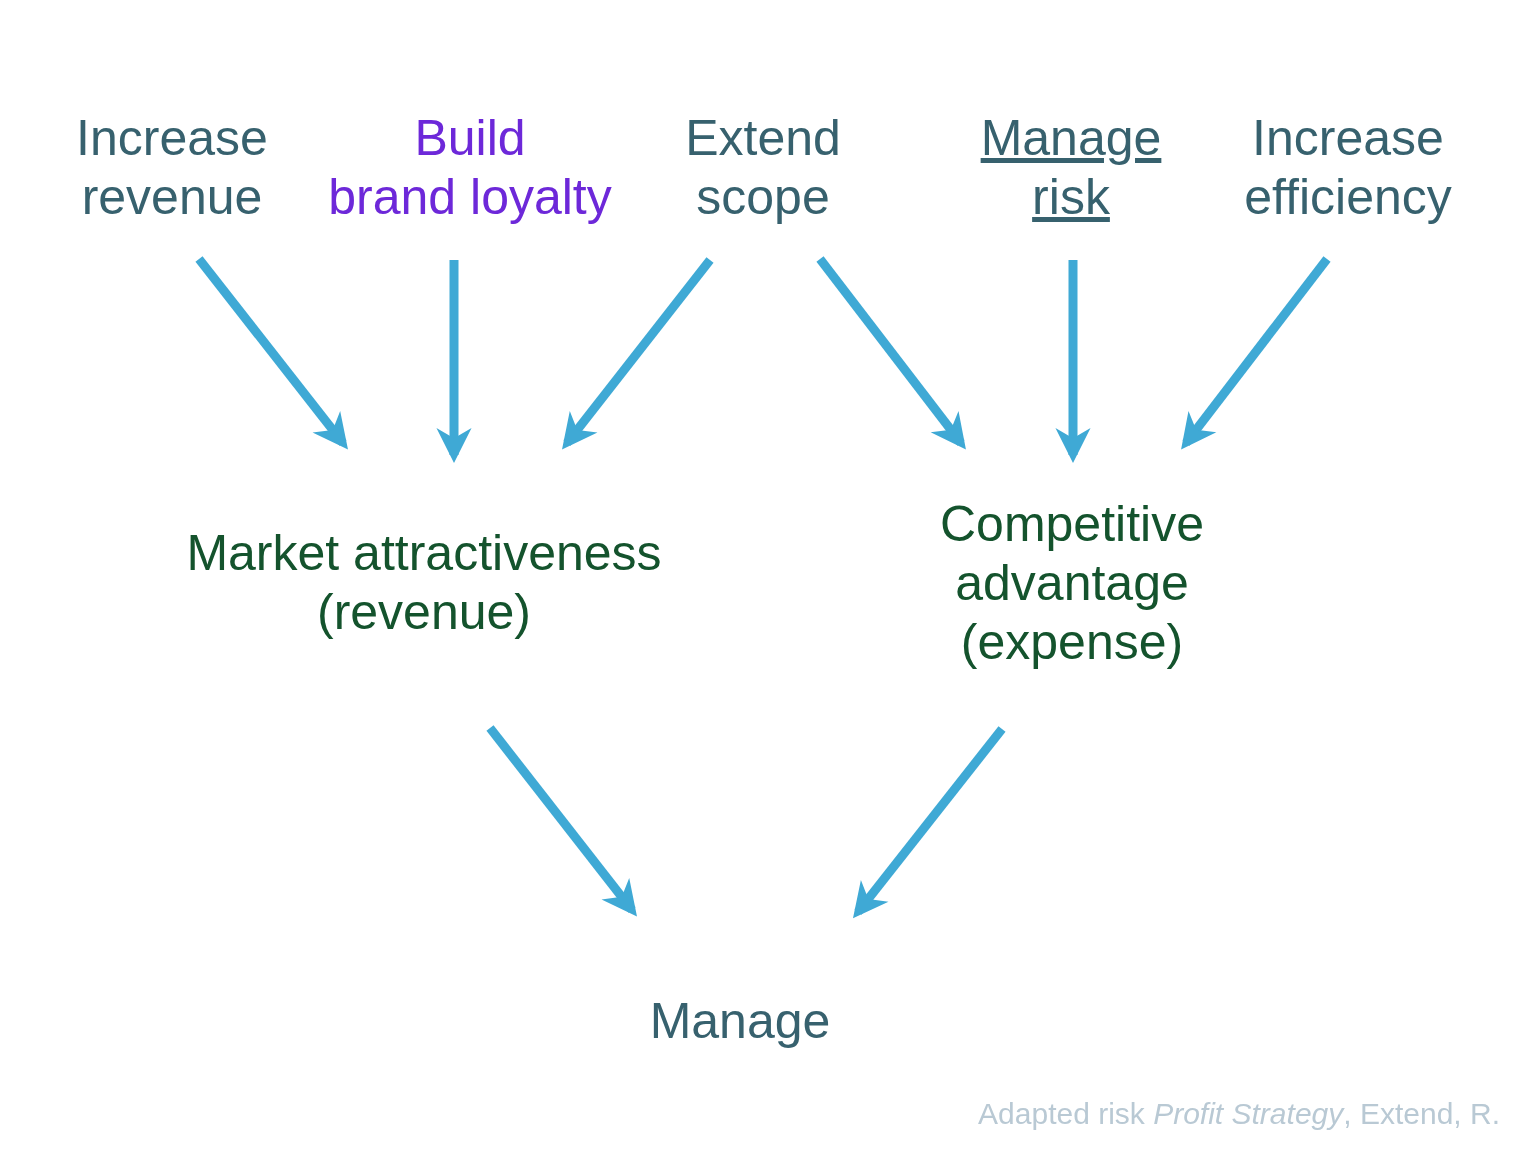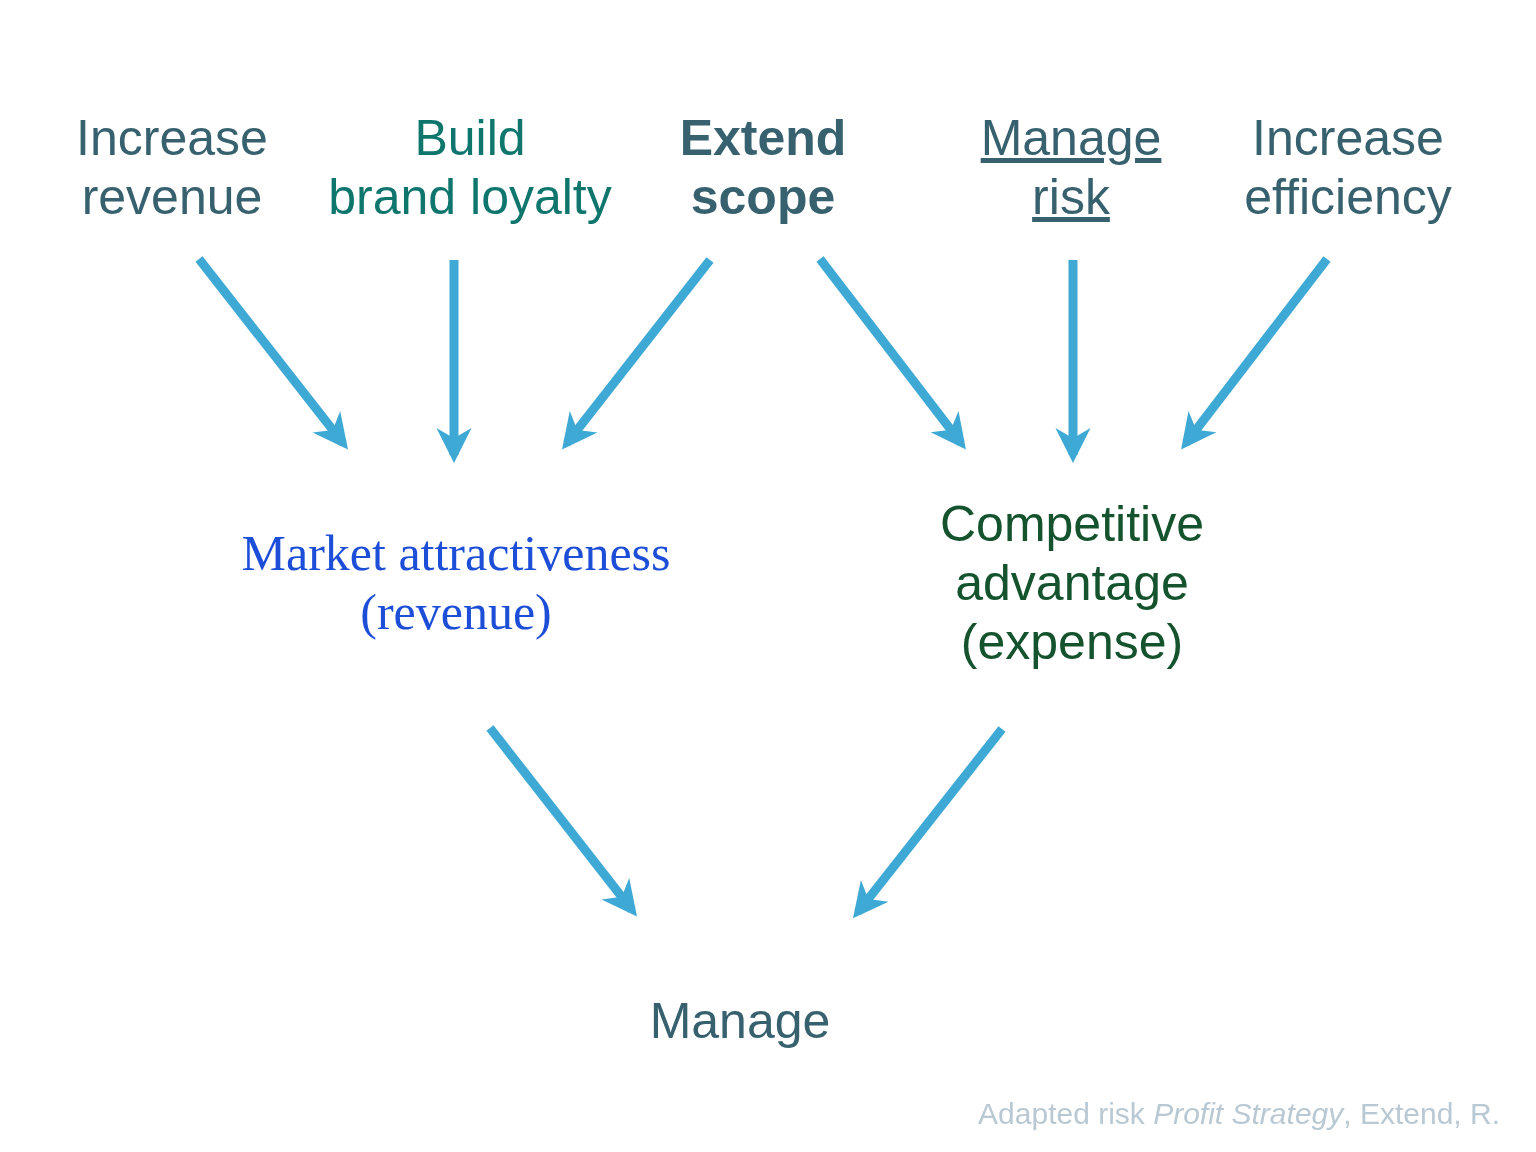--- a/index.html
+++ b/index.html
@@ -74,29 +74,29 @@
         <line x1="1073" y1="260" x2="1073" y2="455" stroke="#3FA9D5" stroke-width="9" marker-end="url(#arrowhead)"></line>
         <line x1="1327" y1="259" x2="1186" y2="443" stroke="#3FA9D5" stroke-width="9" marker-end="url(#arrowhead)"></line>
         <line x1="490" y1="728" x2="632" y2="910" stroke="#3FA9D5" stroke-width="9" marker-end="url(#arrowhead)"></line>
         <line x1="1002" y1="729" x2="858" y2="912" stroke="#3FA9D5" stroke-width="9" marker-end="url(#arrowhead)"></line>
       </g>
   </svg>
 
   <div id="nodes">
       <div class="node tier-driver" style="left: 172px; top: 168px; color: rgb(55, 97, 110);">Increase
 revenue</div>
-      <div class="node tier-driver" style="left: 470px; top: 168px; color: #0f766e;">Build
+      <div class="node tier-driver" style="left: 470px; top: 168px; color: #6d28d9;">Build
 brand loyalty</div>
-      <div class="node tier-driver" style="left: 763px; top: 168px; color: rgb(55, 97, 110); font-weight: bold;">Extend
+      <div class="node tier-driver" style="left: 763px; top: 168px; color: rgb(55, 97, 110);">Extend
 scope</div>
       <div class="node tier-driver" style="left: 1071px; top: 168px; color: rgb(55, 97, 110); text-decoration: underline;">Manage
 risk</div>
       <div class="node tier-driver" style="left: 1348px; top: 168px; color: rgb(55, 97, 110);">Increase
 efficiency</div>
-      <div class="node tier-mid" style="left: 456px; top: 583px; color: #1d4ed8; font-family: Liberation Serif, serif;">Market attractiveness
+      <div class="node tier-mid" style="left: 424px; top: 583px; color: #14532d;">Market attractiveness
 (revenue)</div>
       <div class="node tier-mid" style="left: 1072px; top: 583px; color: #14532d;">Competitive advantage
 (expense)</div>
       <div class="node tier-outcome" style="left: 740px; top: 1021px; color: rgb(55, 97, 110);">Manage</div>
     </div>
 
   <div class="attribution"><span>Adapted risk </span><span class="work">Profit Strategy</span><span>, Extend, R.</span></div>
 
 </div>
 

